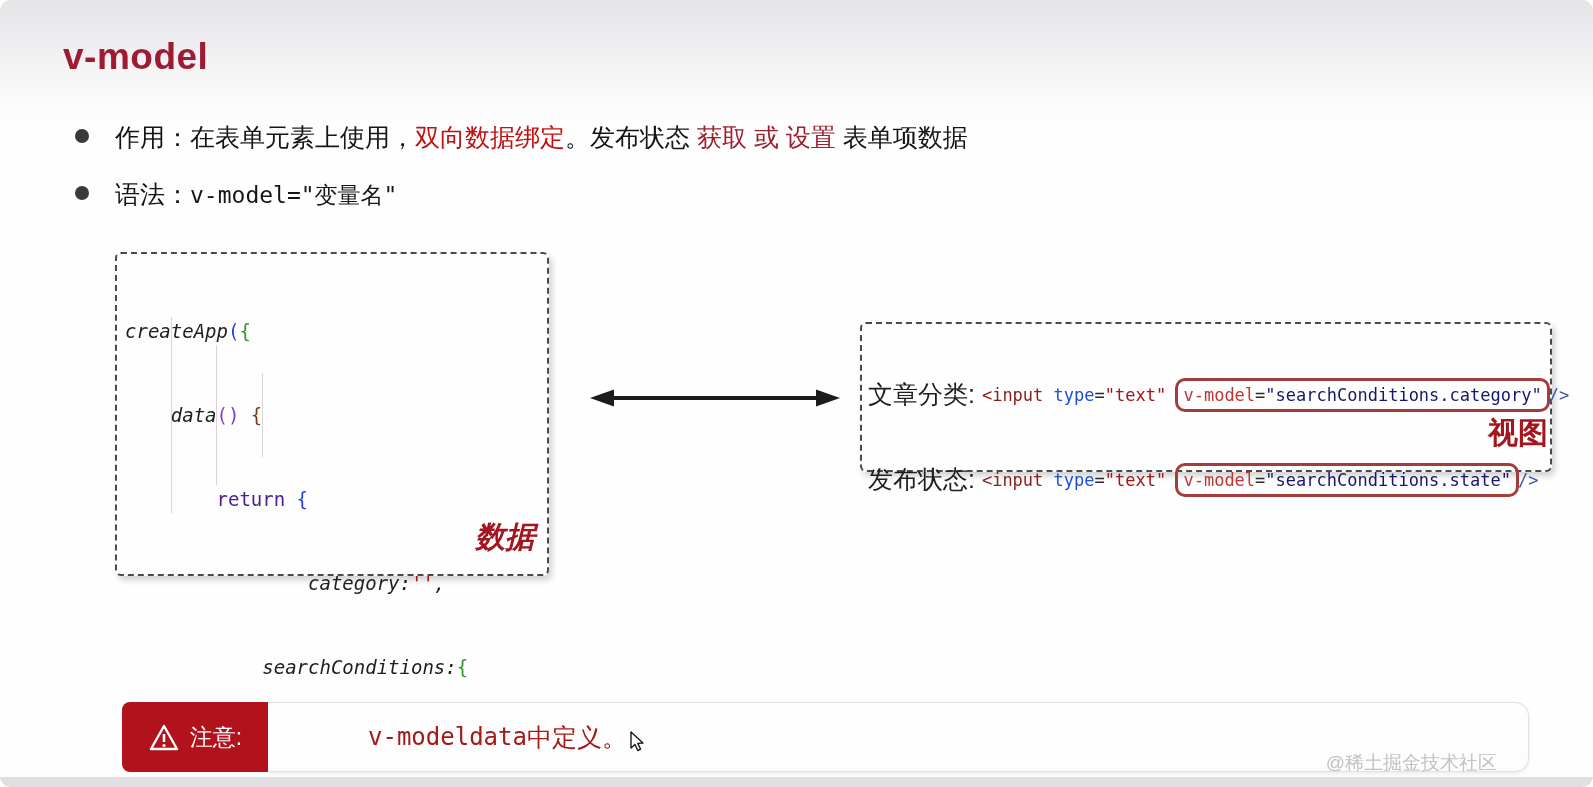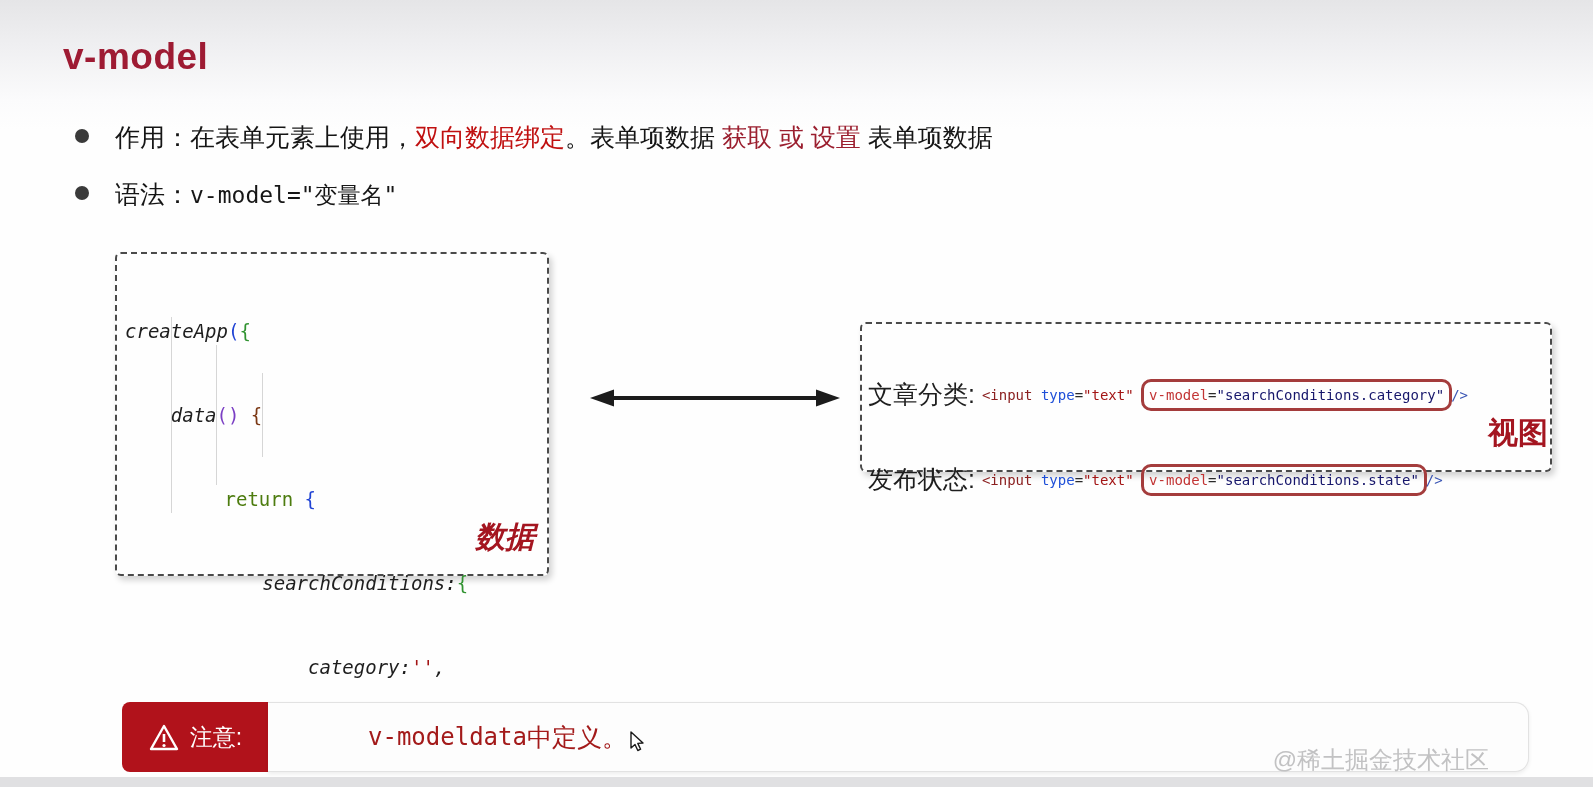--- a/index.html
+++ b/index.html
@@ -1,18 +1,18 @@
 <!DOCTYPE html>
 <html><head>
 <meta charset="utf-8">
 <style>
   html,body{margin:0;padding:0;}
   body{font-family:"Liberation Sans",sans-serif;background:#ffffff;}
   .stage{position:relative;width:1593px;height:787px;overflow:hidden;
-         background:linear-gradient(180deg,#e5e5e7 0%,#efeff1 45px,#fbfbfc 100px,#fefefe 130px,#fefefe 100%);}
+         background:linear-gradient(180deg,#e5e5e7 0%,#efeff1 45px,#fbfbfc 100px,#fefefe 130px,#fefefe 100%);border-radius:11px;}
   .bottom-strip{position:absolute;left:0;right:0;bottom:0;height:10px;background:#e0e0e2;}
 
   
   .title{position:absolute;left:63px;top:36px;font-size:37px;font-weight:600;color:#9E1B33;letter-spacing:.5px;}
 
   
   .bullet{position:absolute;left:75px;font-size:25px;color:#151515;white-space:pre;}
   .bullet .dot{display:inline-block;width:14px;height:14px;border-radius:50%;background:#3a3a3a;margin-right:26px;vertical-align:3px;}
   .red-bright{color:#C01010;}
   .red-dark{color:#9B1F2F;}
@@ -26,37 +26,37 @@
   
   .panel-left{left:115px;top:252px;width:430px;height:320px;}
   .codeblock{position:relative;margin:0;padding:7px 0 0 8px;font-family:"DejaVu Sans Mono",monospace;
              font-size:19px;line-height:28px;color:#1e1e1e;white-space:pre;}
   .cl{min-height:28px;}
   .guide{position:absolute;width:1px;background:#d6d6d6;}
   .g1{left:54px;top:63px;height:196px;}
   .g2{left:99px;top:91px;height:140px;}
   .g3{left:145px;top:119px;height:84px;}
   .tk-p{color:#1e1e1e;font-style:italic;}
-  .tk-kw{color:#4d7c0f;margin-left:8px;}
+  .tk-kw{color:#4c1d95;}
   .tk-str{color:#A31515;}
   .tk-b1{color:#2144D4;}
   .tk-b2{color:#319331;}
   .tk-b3{color:#7B3FC4;}
   .tk-b4{color:#7B3814;}
   .label-data{right:12px;bottom:16px;font-style:italic;}
 
   
   .arrow-wrap{position:absolute;left:588px;top:386px;width:254px;height:24px;}
 
   
   .panel-right{left:860px;top:322px;width:688px;height:146px;}
   .rcode{position:relative;padding:10px 0 0 6px;white-space:pre;}
   .rline{height:49px;display:flex;align-items:center;white-space:pre;}
   .cn{font-size:25px;color:#1e1e1e;}
-  .mono{font-family:"DejaVu Sans Mono",monospace;font-size:14px;}
+  .mono{font-family:"DejaVu Sans Mono",monospace;font-size:17px;}
   .tk-tag{color:#8B2020;}
   .tk-attr{color:#1E4FD8;text-align:center;}
   .tk-eq{color:#2a2a2a;}
   .tk-val{color:#A31515;}
   .tk-close{color:#3A55B4;}
   .vmbox{display:inline-block;border:3px solid #A43C3C;border-radius:10px;padding:4px 5px;margin:0 -1px;}
   .tk-vm{color:#C23434;}
   .tk-vmval{color:#16166B;}
   .label-view{right:2px;bottom:16px;}
 
@@ -64,43 +64,43 @@
   .note{position:absolute;left:122px;top:702px;width:1407px;height:70px;display:flex;}
   .note-left{width:146px;background:#B1121B;border-radius:8px 0 0 8px;display:flex;align-items:center;
              justify-content:center;gap:10px;color:#ffffff;font-size:23px;flex-shrink:0;}
   .note-right{flex:1;background:#fdfdfd;border:1px solid #e2e2e2;border-left:none;border-radius:0 14px 14px 0;
               box-shadow:0 2px 4px rgba(0,0,0,.07);display:flex;align-items:center;padding-left:100px;
               font-size:25px;color:#A31A1A;white-space:pre;}
   .nmono{font-family:"DejaVu Sans Mono",monospace;font-size:24px;color:#A31A1A;}
   .cursor-icon{margin-left:2px;margin-top:10px;}
 
   
-  .watermark{position:absolute;right:104px;bottom:11px;font-size:24px;color:#c2c2c3;text-align:right;}
+  .watermark{position:absolute;right:96px;bottom:11px;font-size:19px;color:#c2c2c3;text-align:right;}
 </style>
 </head>
 <body>
 
 <div class="stage">
 
   <div class="title">v-model</div>
 
-  <div class="bullet" style="top:121px;"><span class="dot"></span><span>作用：在表单元素上使用，</span><span class="red-bright">双向数据绑定</span><span>。表单项数据 </span><span class="red-dark">获取</span><span class="red-dark"> 或 </span><span class="red-dark">设置</span><span> 表单项数据</span></div>
+  <div class="bullet" style="top:121px;"><span class="dot"></span><span>作用：在表单元素上使用，</span><span class="red-bright">双向数据绑定</span><span>。发布状态 </span><span class="red-dark">获取</span><span class="red-dark"> 或 </span><span class="red-dark">设置</span><span> 表单项数据</span></div>
 
   <div class="bullet" style="top:178px;"><span class="dot"></span><span>语法：</span><span class="inline-code">v-model="变量名"</span></div>
 
   <div class="panel panel-left">
     <div class="guide g1"></div>
     <div class="guide g2"></div>
     <div class="guide g3"></div>
     <div class="codeblock">
       <div class="cl"><span class="tk-p">createApp</span><span class="tk-b1">(</span><span class="tk-b2">{</span></div>
       <div class="cl"><span class="tk-p">    data</span><span class="tk-b3">()</span><span class="tk-b4"> {</span></div>
       <div class="cl"><span class="tk-p">        </span><span class="tk-kw">return</span><span class="tk-b1"> {</span></div>
+      <div class="cl"><span class="tk-p">                category:</span><span class="tk-str">''</span><span class="tk-p">,</span></div>
       <div class="cl"><span class="tk-p">            searchConditions:</span><span class="tk-b2">{</span></div>
-      <div class="cl"><span class="tk-p">                category:</span><span class="tk-str">''</span><span class="tk-p">,</span></div>
       <div class="cl"><span class="tk-p">                state:</span><span class="tk-str">''</span></div>
       
       
       
       
       
     </div>
     <div class="panel-label label-data">数据</div>
   </div>
 

